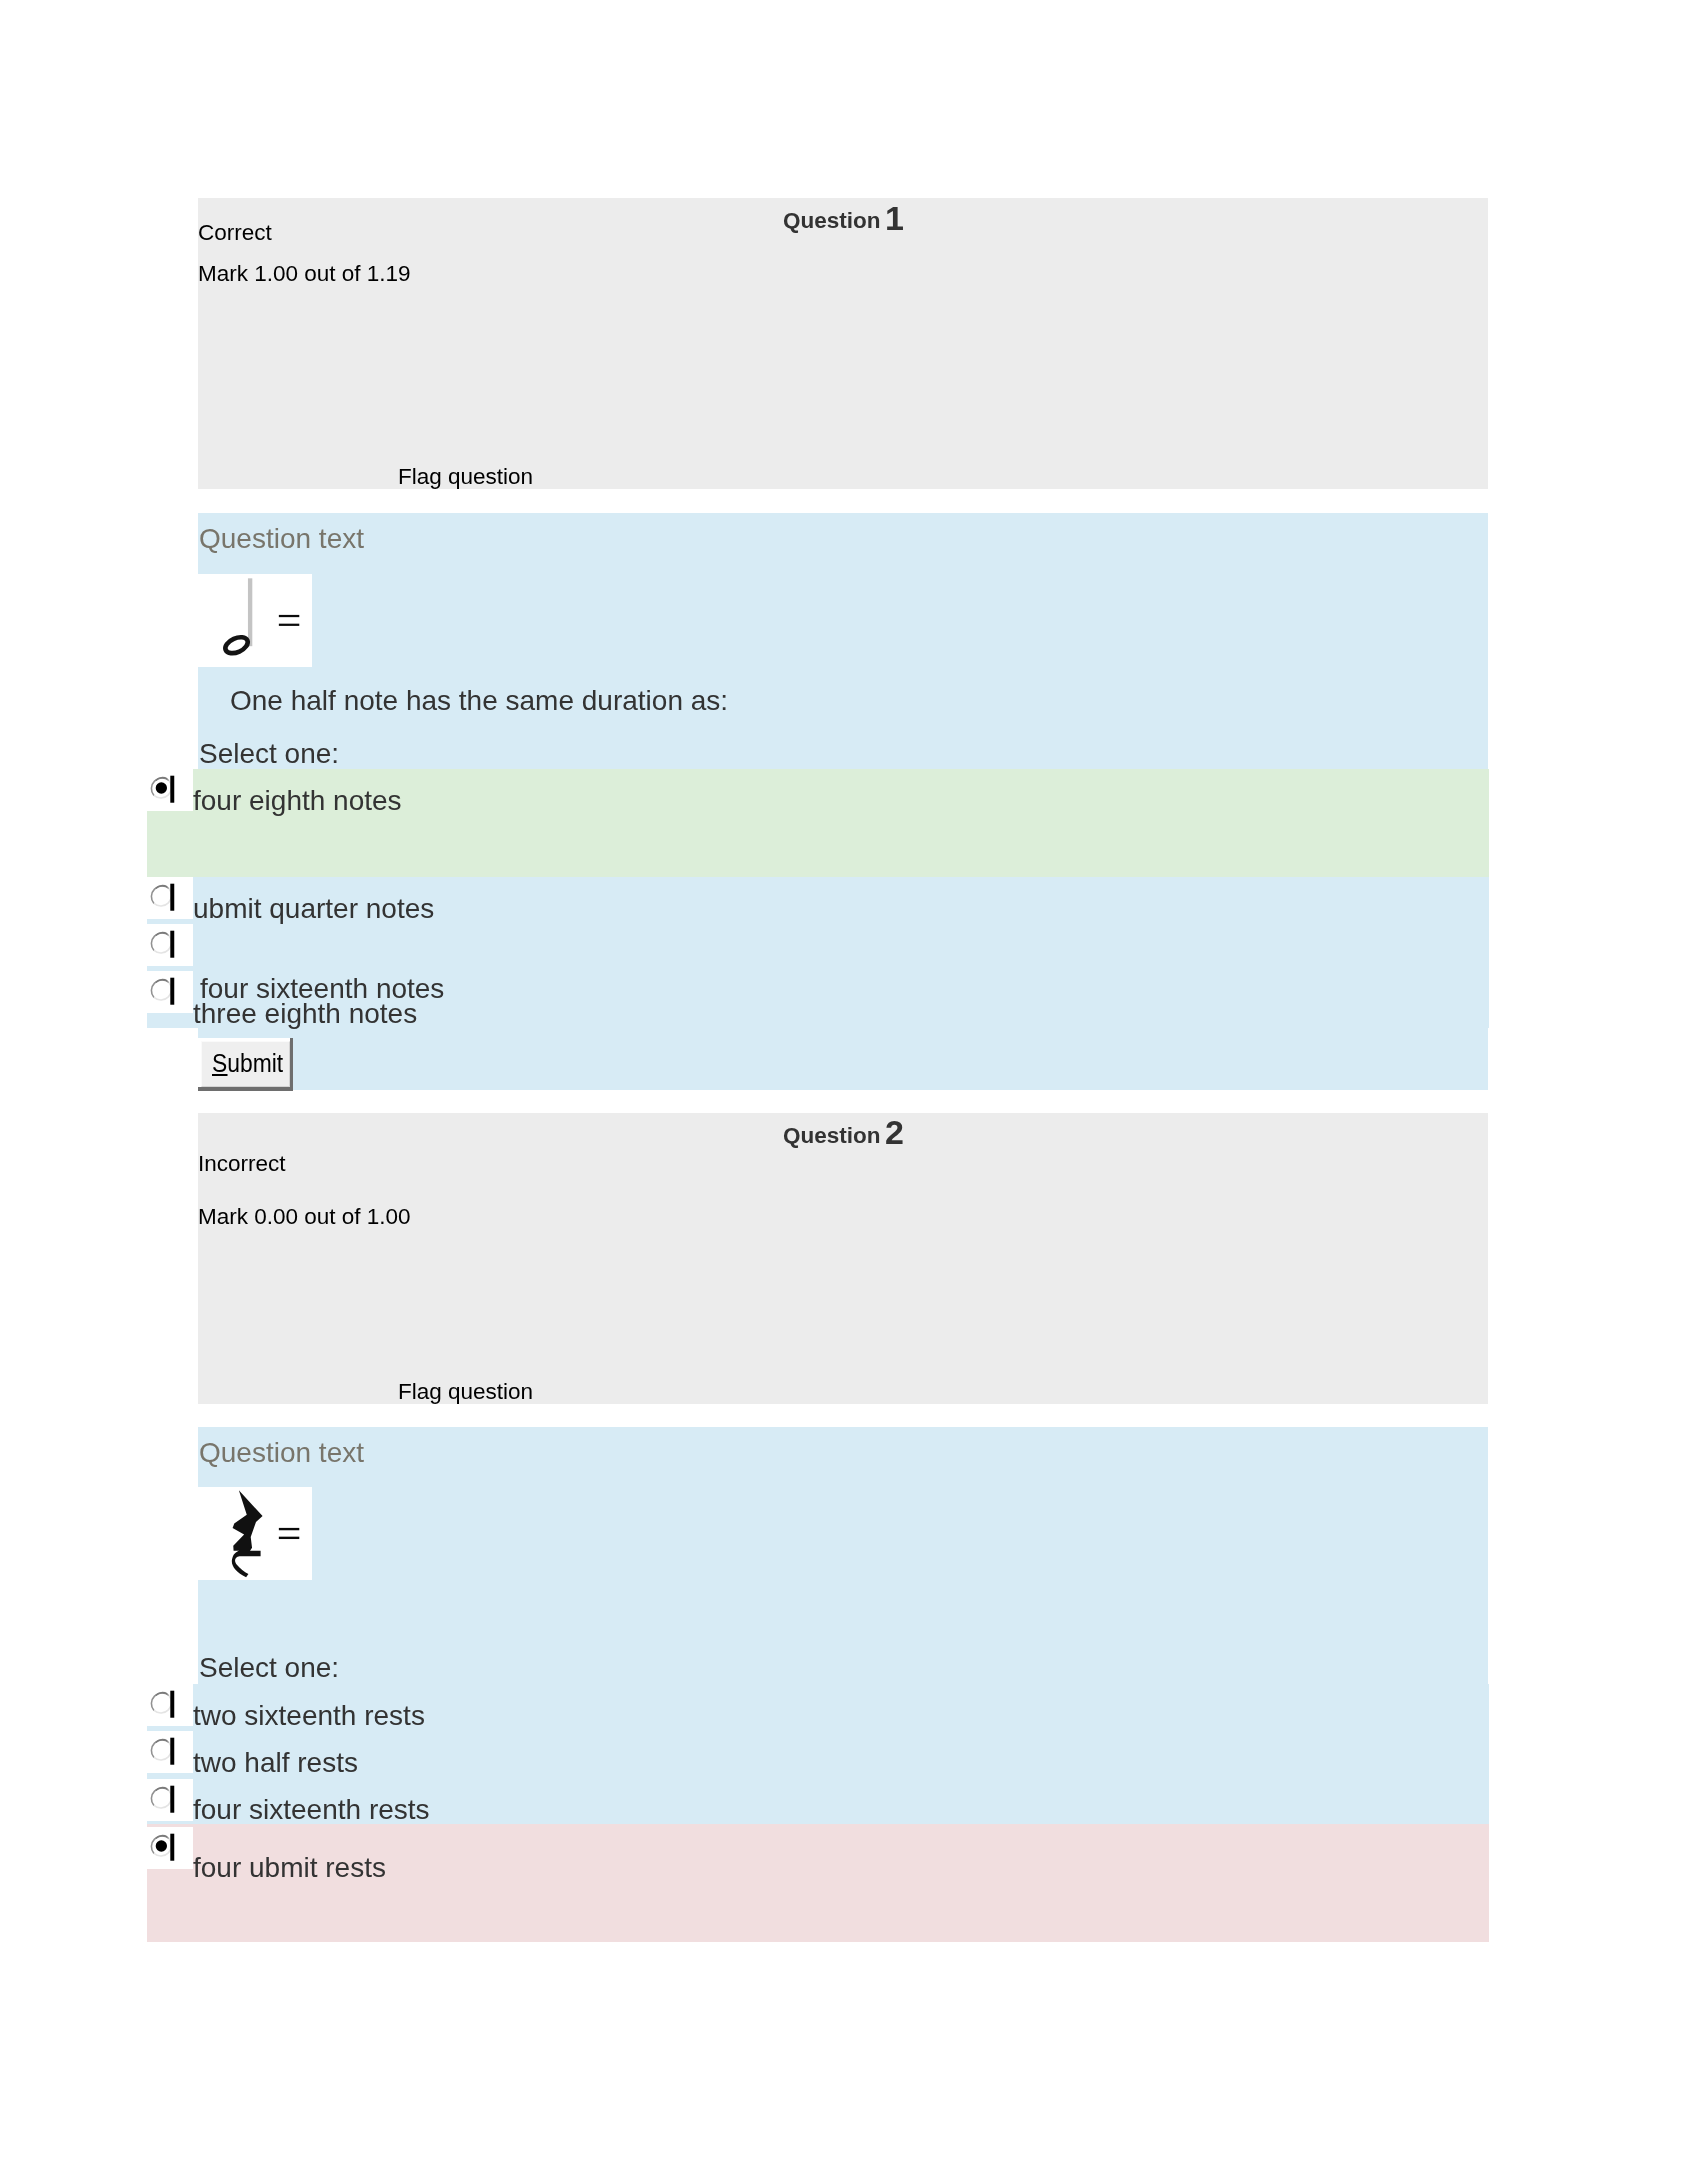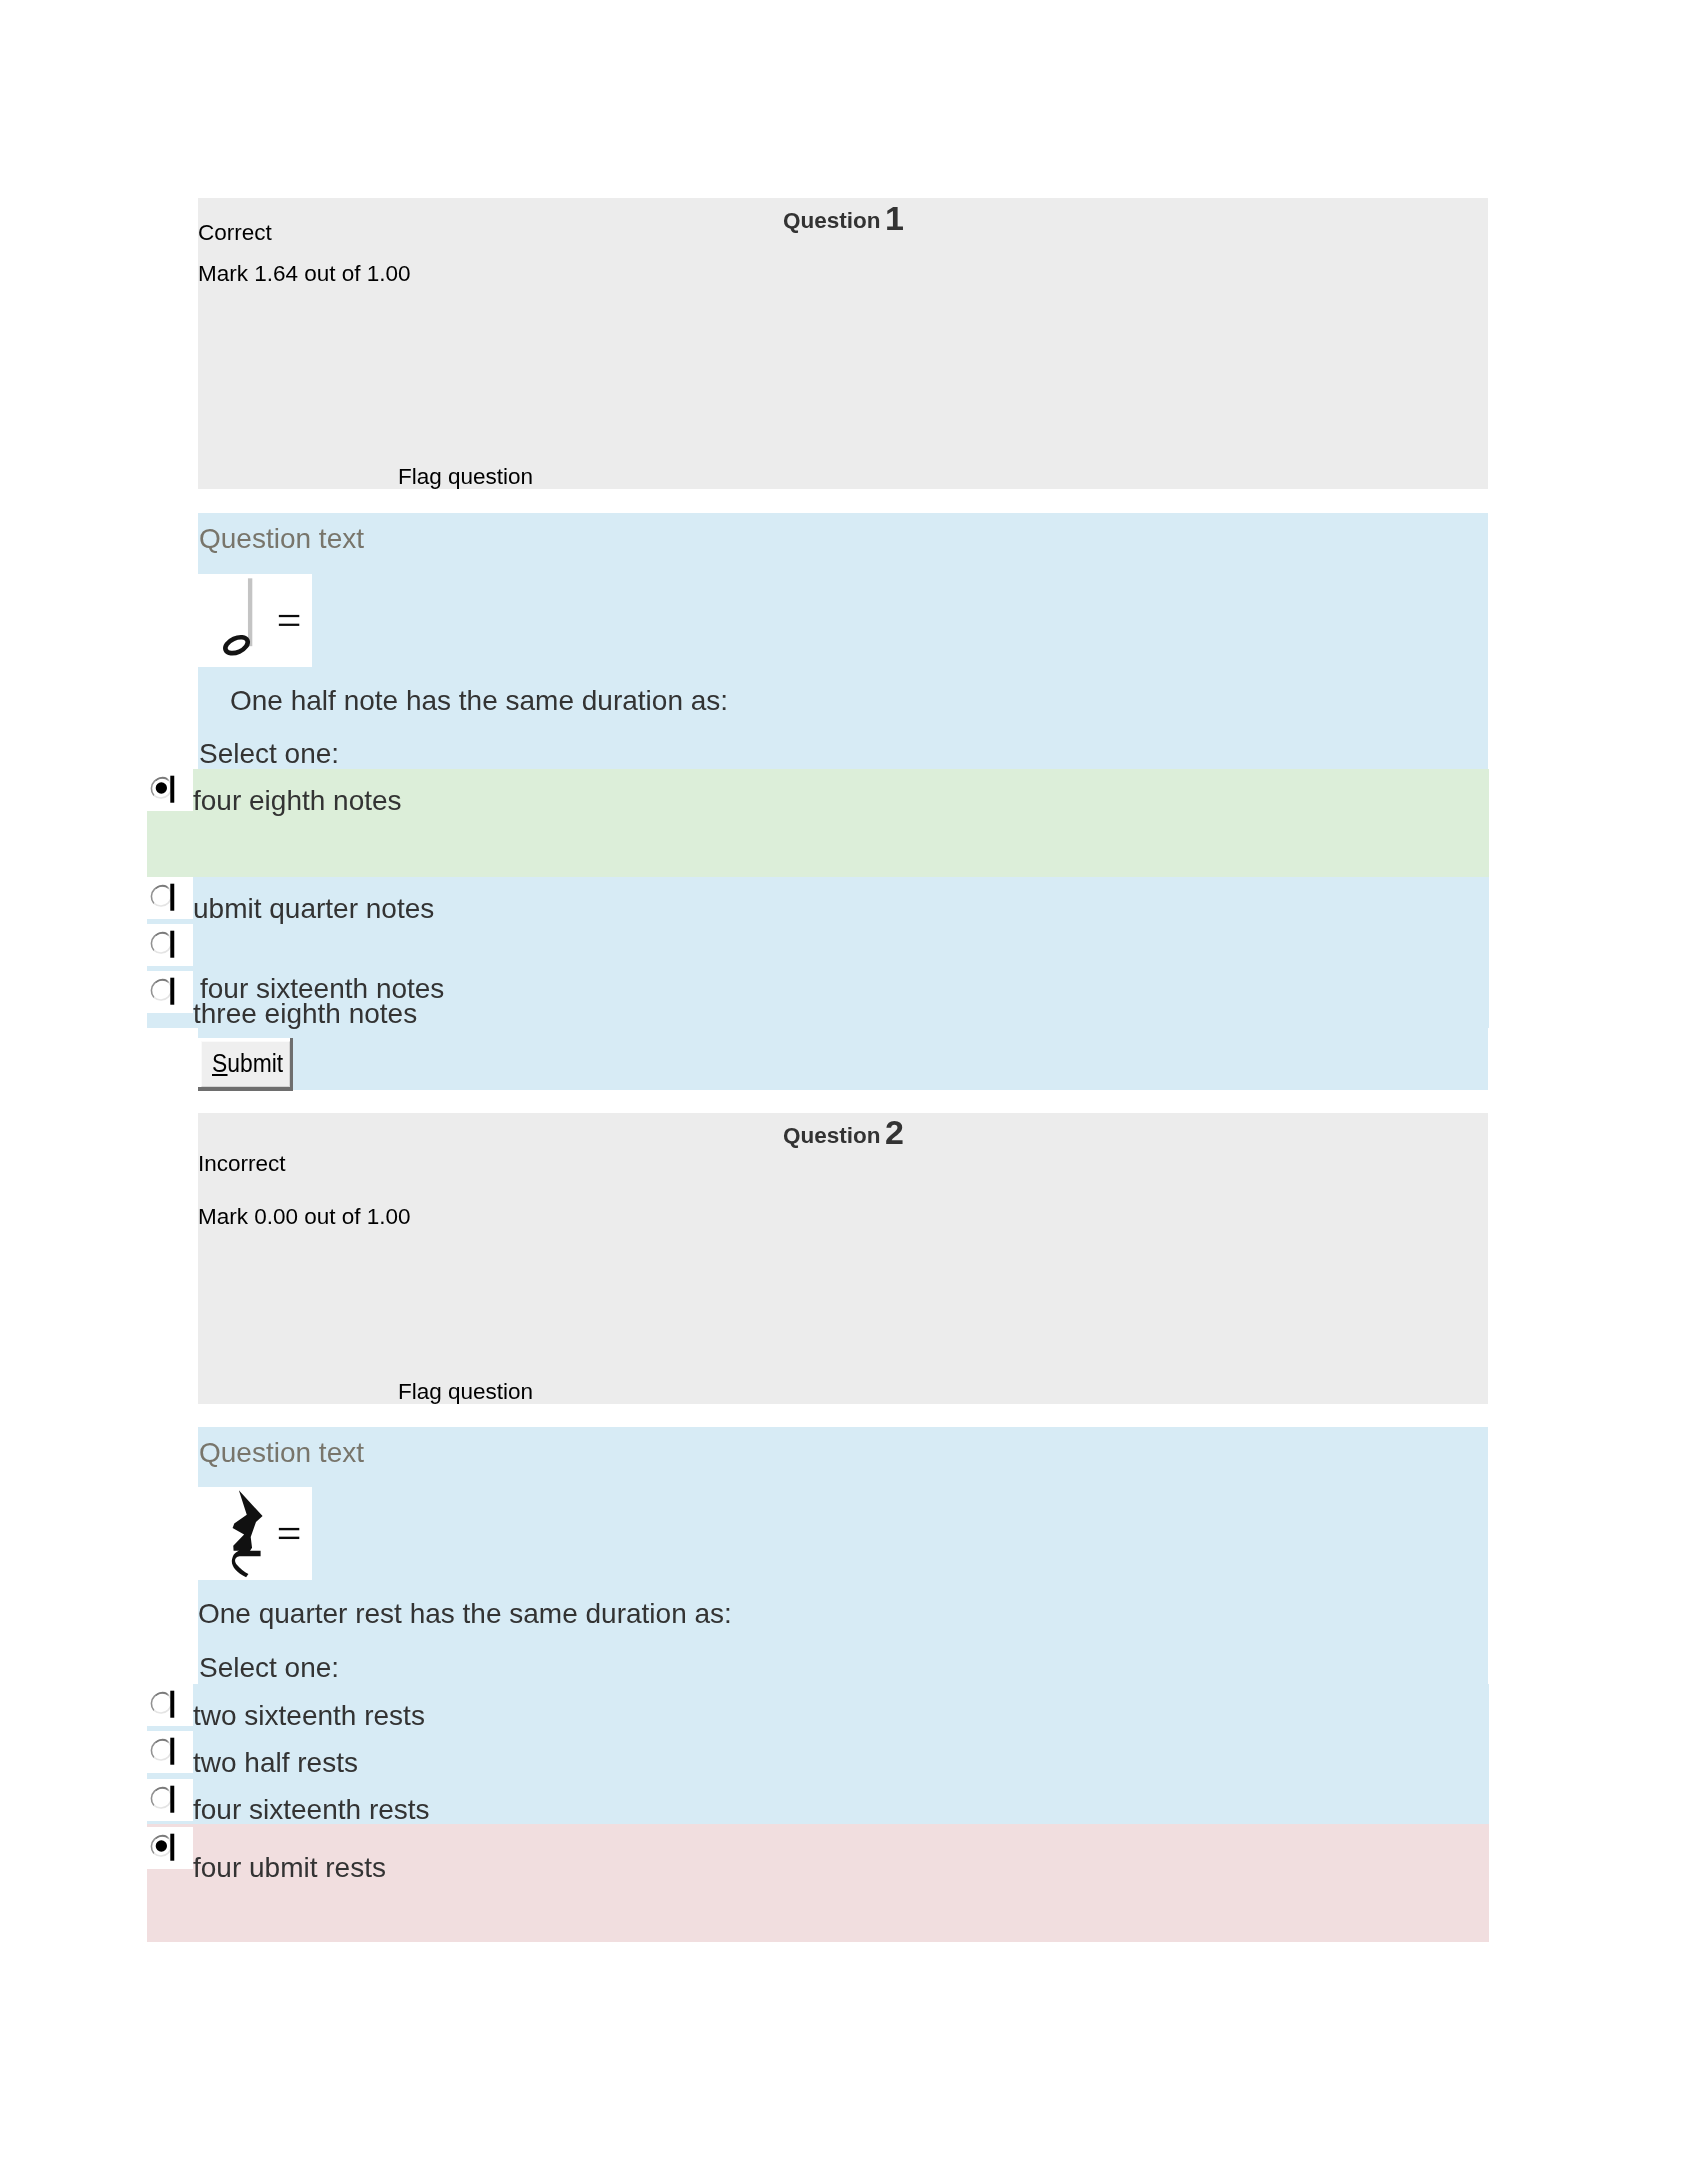--- a/index.html
+++ b/index.html
@@ -41,21 +41,21 @@
 <div class="page">
 
   <div class="band qhead" style="left:198px;top:198px;width:1290px;height:291px;"></div>
 
   <div class="t hdr-num" style="left:783px;top:210px;">
     <span>Question </span></div>
   <div class="t hdr-num" style="left:885px;top:201px;">
     <span class="big">1</span></div>
 
   <div class="t state" style="left:198px;top:222px;">Correct</div>
-  <div class="t state" style="left:198px;top:263px;">Mark 1.64 out of 1.00</div>
+  <div class="t state" style="left:198px;top:263px;">Mark 1.00 out of 1.19</div>
 
   <div class="t flag" style="left:398px;top:466px;">Flag question</div>
 
   <div class="band qbody" style="left:198px;top:513px;width:1290px;height:577px;"></div>
 
   <div class="t qtl" style="left:199px;top:525px;">Question text</div>
 
   <div class="band whitebox" style="left:198px;top:574px;width:114px;height:93px;">
     <svg width="114" height="93" viewBox="0 0 173 140">
       <rect x="75.8" y="6" width="6.6" height="103" fill="#C4C4C4"></rect>
@@ -145,21 +145,20 @@
   <div class="t qtl" style="left:199px;top:1439px;">Question text</div>
 
   <div class="band whitebox" style="left:198px;top:1487px;width:114px;height:93px;">
     <svg width="114" height="93" viewBox="0 0 173 141">
       <path d="M62 5 L98 44 L88 53 L80 76 L82 92 L79 96.5 L95 96.5 L95 105 L63 105 C56 106 54 112 59 118 C64 124 70 129 76.5 132 L73 137 C58 130 50 120 51.5 110.5 C53 101.5 58 97.5 63 96.5 L54 96.5 L53.5 89 L70 72 L52.5 62 L55 55.5 L74 42 Z" fill="#111111"></path>
       <rect x="122.7" y="62" width="31" height="3.6" fill="#0a0a0a"></rect>
       <rect x="122.7" y="75.3" width="31" height="3.6" fill="#0a0a0a"></rect>
     </svg>
   </div>
 
-  <div class="t body-txt" style="left:198px;top:1600px;">One quarter rest has the same duration as:</div>
   <div class="t body-txt" style="left:199px;top:1654px;">Select one:</div>
 
   <div class="band qbody" style="left:147px;top:1684px;width:1342px;height:140px;"></div>
 
   <div class="band whitebox" style="left:147px;top:1684px;width:46px;height:42px;"></div>
   <div class="radio-wrap" style="position:absolute;left:150px;top:1690px;">
     <svg width="29" height="30" viewBox="0 0 44 45">
       <circle cx="17.3" cy="19.5" r="16.1" fill="#ffffff"></circle>
       <path d="M6.0 30.8 A16.1 16.1 0 0 1 28.7 8.1" fill="none" stroke="#919191" stroke-width="2.4"></path>
       <path d="M28.7 8.1 A16.1 16.1 0 0 1 6.0 30.8" fill="none" stroke="#E4E4E4" stroke-width="2.4"></path>

